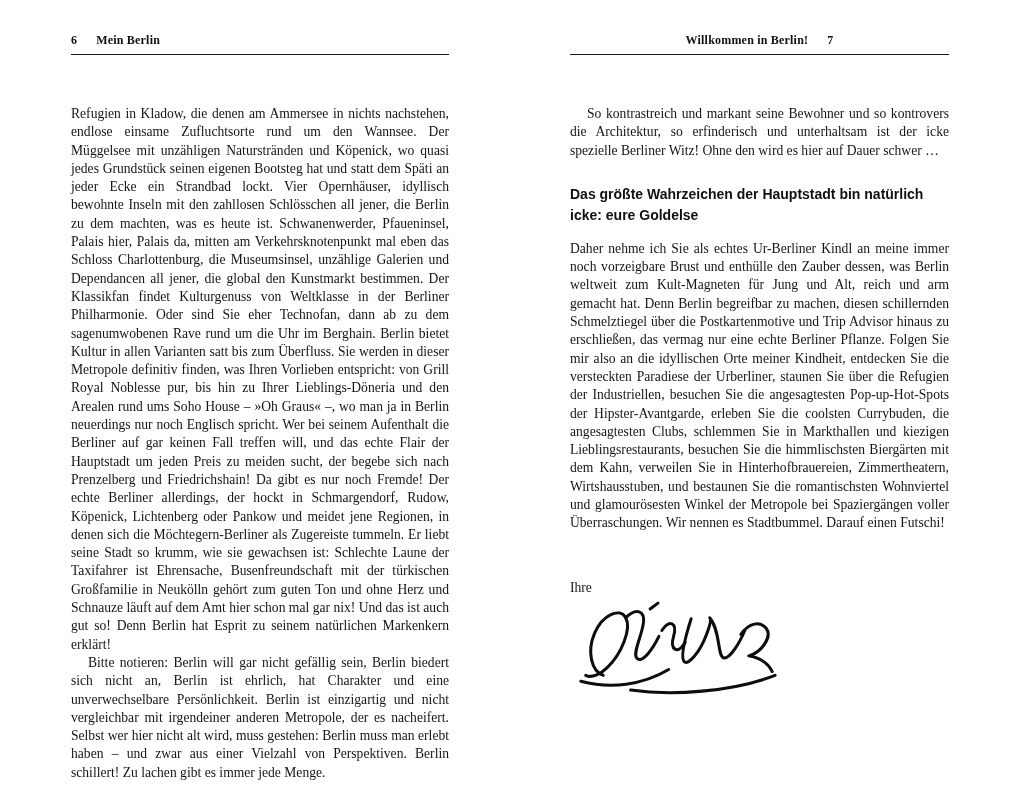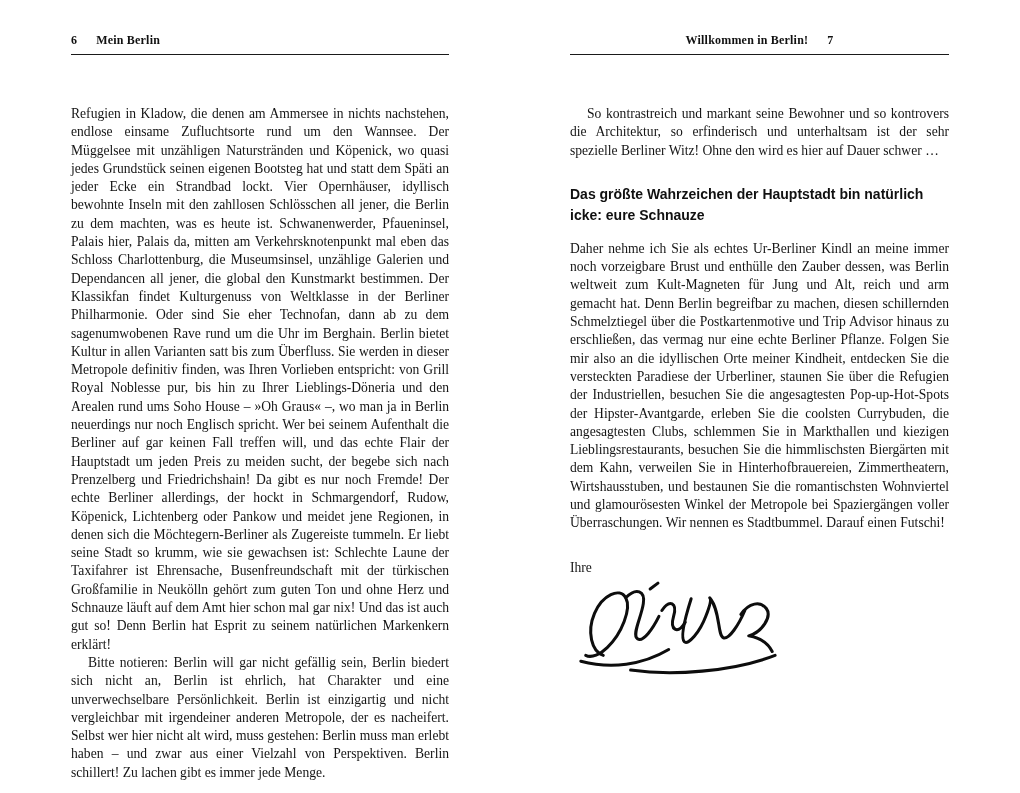--- a/index.html
+++ b/index.html
@@ -41,21 +41,21 @@
     font-family:"Liberation Sans", sans-serif;
     font-weight:700;
     font-size:14px;
     line-height:21px;
     margin:24px 0 14px 0;
     text-align:left;
     hyphens:none; -webkit-hyphens:none;
     color:#101010;
   }
 
-  .valediction { margin-top:26px; text-align:left; text-indent:0; }
+  .valediction { margin-top:46px; text-align:left; text-indent:0; }
 
   .signature-wrap { margin-top:4px; margin-left:4px; }
   .signature-wrap svg { display:block; }
 </style>
 </head>
 <body>
 
 <div class="spread">
 
   <section class="page page-left" lang="de">
@@ -70,22 +70,22 @@
     </div>
   </section>
 
   <section class="page page-right" lang="de">
     <header class="running-head">
       <span class="title">Willkommen in Berlin!</span>
       <span class="num">7</span>
     </header>
     <hr class="head-rule">
     <div class="textcol">
-      <p class="indent">So kontrastreich und markant seine Bewohner und so kontrovers die Architektur, so erfinderisch und unterhaltsam ist der sehr spezielle Berliner Witz! Ohne den wird es hier auf Dauer schwer …</p>
-      <h2 class="section-heading">Das größte Wahrzeichen der Hauptstadt bin natürlich icke: eure Schnauze</h2>
+      <p class="indent">So kontrastreich und markant seine Bewohner und so kontrovers die Architektur, so erfinderisch und unterhaltsam ist der icke spezielle Berliner Witz! Ohne den wird es hier auf Dauer schwer …</p>
+      <h2 class="section-heading">Das größte Wahrzeichen der Hauptstadt bin natürlich icke: eure Goldelse</h2>
       <p class="noindent">Daher nehme ich Sie als echtes Ur-Berliner Kindl an meine immer noch vorzeigbare Brust und enthülle den Zauber dessen, was Berlin weltweit zum Kult-Magneten für Jung und Alt, reich und arm gemacht hat. Denn Berlin begreifbar zu machen, diesen schillernden Schmelztiegel über die Postkartenmotive und Trip Advisor hinaus zu erschließen, das vermag nur eine echte Berliner Pflanze. Folgen Sie mir also an die idyllischen Orte meiner Kindheit, entdecken Sie die versteckten Paradiese der Urberliner, staunen Sie über die Refugien der Industriellen, besuchen Sie die angesagtesten Pop-up-Hot-Spots der Hipster-Avantgarde, erleben Sie die coolsten Currybuden, die angesagtesten Clubs, schlemmen Sie in Markthallen und kiezigen Lieblingsrestaurants, besuchen Sie die himmlischsten Biergärten mit dem Kahn, verweilen Sie in Hinterhofbrauereien, Zimmertheatern, Wirtshausstuben, und bestaunen Sie die romantischsten Wohnviertel und glamourösesten Winkel der Metropole bei Spaziergängen voller Überraschungen. Wir nennen es Stadtbummel. Darauf einen Futschi!</p>
       <p class="valediction">Ihre</p>
       <div class="signature-wrap">
         <span>
           <svg width="205" height="98" viewBox="0 0 210 100" aria-hidden="true">
             <g fill="none" stroke="#0d0d0d" stroke-width="3.1" stroke-linecap="round" stroke-linejoin="round">
               <path d="M30 76 C 18 72, 13 52, 21 33 C 29 14, 47 6, 53 17 C 59 28, 49 54, 34 68 C 27 75, 18 79, 12 76"></path>
               <path d="M7 82 C 38 90, 70 86, 97 70"></path>
               <path d="M53 17 C 64 6, 73 10, 71 23 C 69 37, 59 55, 65 59 C 71 63, 81 48, 87 36"></path>
               <path d="M78 8 l 8 -6"></path>

